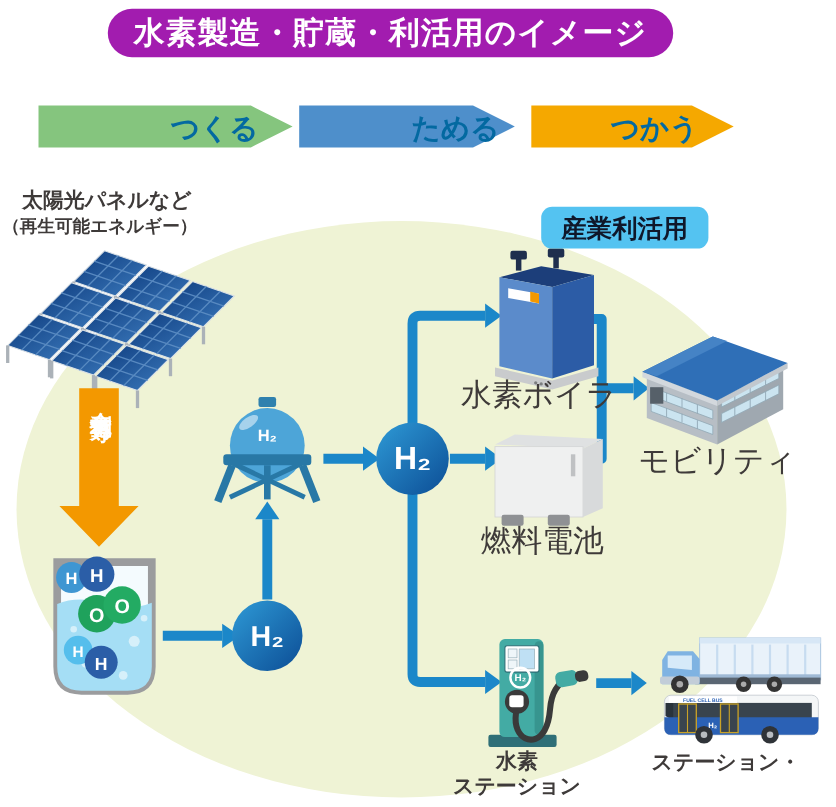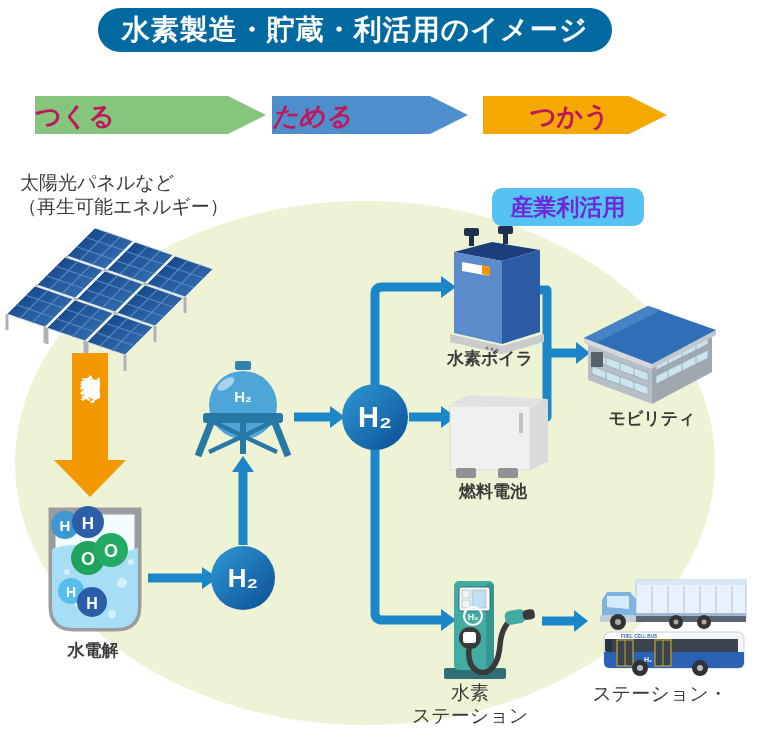--- a/index.html
+++ b/index.html
@@ -4,27 +4,27 @@
 <style>
   html,body{margin:0;padding:0;background:#fff;}
   .stage{
     position:relative;width:760px;height:734px;overflow:hidden;background:#fff;
     font-family:"Liberation Sans","DejaVu Sans",sans-serif;color:#3E3A39;
   }
   .abs{position:absolute;}
   .ctr{text-align:center;}
   .ttl{
     left:98px;top:8px;width:514px;height:44px;line-height:44px;border-radius:24px;
-    background:#0369a1;color:#fff;font-size:28px;font-weight:700;letter-spacing:1px;text-align:center;
-  }
-  .stageLbl{color:#be185d;font-weight:700;font-size:26px;line-height:38px;top:97px;text-align:left;}
-  .lbl{font-weight:700;font-size:17px;line-height:26px;}
-  .small-lbl{font-weight:400;font-size:19px;line-height:23px;}
+    background:#a21caf;color:#fff;font-size:28px;font-weight:700;letter-spacing:1px;text-align:center;
+  }
+  .stageLbl{color:#0369a1;font-weight:700;font-size:26px;line-height:38px;top:97px;text-align:right;}
+  .lbl{font-weight:400;font-size:28px;line-height:26px;}
+  .small-lbl{font-weight:700;font-size:19px;line-height:23px;}
   .badge{
-    background:#54C3F1;color:#6d28d9;font-weight:700;border-radius:10px;text-align:center;
+    background:#54C3F1;color:#0f172a;font-weight:700;border-radius:10px;text-align:center;
   }
   .vtxt{
     writing-mode:vertical-rl;text-orientation:upright;color:#fff;font-weight:700;
     font-size:20px;letter-spacing:2px;
   }
   .h2txt{color:#fff;font-weight:700;text-align:center;}
 </style>
 </head>
 <body>
 
@@ -255,29 +255,28 @@
       <circle cx="640" cy="668" r="8" fill="#2F3338"></circle>
         <circle cx="640" cy="668" r="3" fill="#B8BCC0"></circle>
       <circle cx="700" cy="668" r="8" fill="#2F3338"></circle>
         <circle cx="700" cy="668" r="3" fill="#B8BCC0"></circle>
     </g>
   </svg>
 
   <div class="abs ttl">水素製造・貯蔵・利活用のイメージ</div>
 
   <div class="abs stageLbl" style="left:35px;width:200px;">つくる</div>
-  <div class="abs stageLbl" style="left:272px;width:166px;font-style:italic;">ためる</div>
-  <div class="abs stageLbl" style="left:483px;width:152px;margin-left:47px;">つかう</div>
+  <div class="abs stageLbl" style="left:288px;width:166px;">ためる</div>
+  <div class="abs stageLbl" style="left:483px;width:152px;">つかう</div>
 
   <div class="abs small-lbl" style="left:20px;top:171px;font-size:19px;">太陽光パネルなど</div>
-  <div class="abs small-lbl" style="left:18px;top:195px;font-size:19px;">（再生可能エネルギー）</div>
+  <div class="abs small-lbl" style="left:2px;top:195px;font-size:16px;">（再生可能エネルギー）</div>
 
   <div class="abs vtxt" style="left:78px;top:359px;height:100px;">余剰電力等</div>
 
-  <div class="abs lbl ctr" style="left:33px;top:638px;width:120px;">水電解</div>
 
   <div class="abs h2txt" style="left:219px;top:388px;width:48px;font-size:15px;line-height:18px;">H₂</div>
   <div class="abs h2txt" style="left:213px;top:561px;width:60px;font-size:26px;line-height:34px;">H₂</div>
   <div class="abs h2txt" style="left:345px;top:400px;width:60px;font-size:29px;line-height:34px;">H₂</div>
 
   <div class="abs badge" style="left:492px;top:188px;width:152px;height:38px;line-height:38px;font-size:23px;">産業利活用</div>
   <div class="abs lbl ctr" style="left:410px;top:346px;width:160px;">水素ボイラ</div>
   <div class="abs lbl ctr" style="left:413px;top:479px;width:160px;">燃料電池</div>
   <div class="abs lbl ctr" style="left:578px;top:405px;width:148px;line-height:27px;">
     <div>モビリティ</div>

